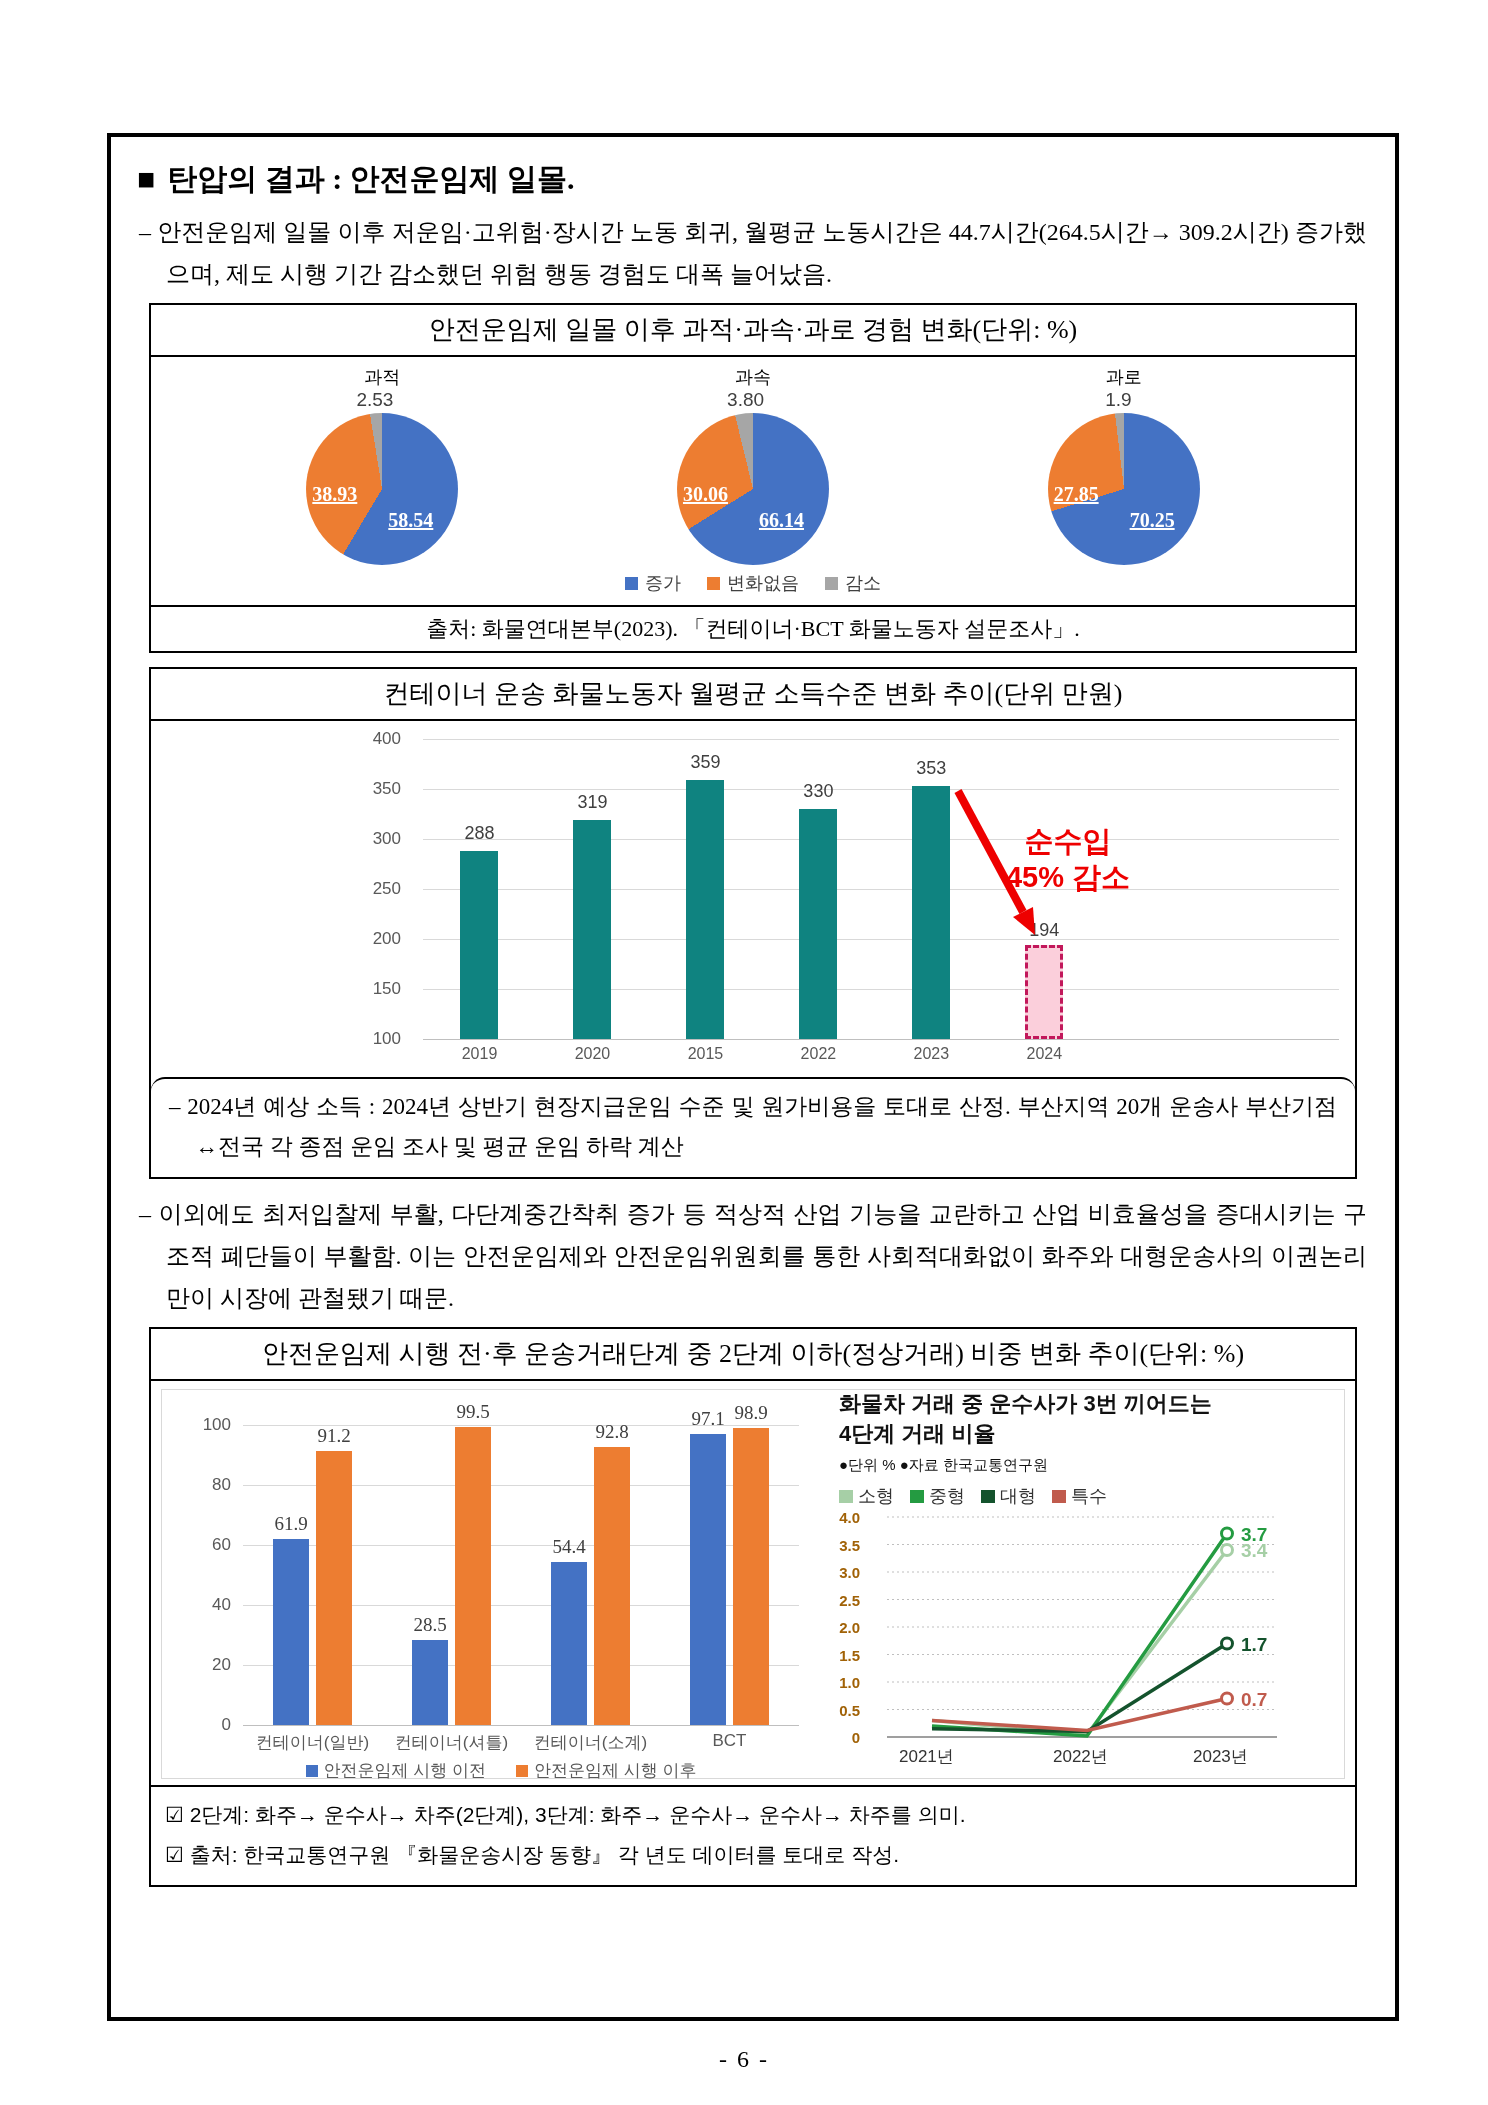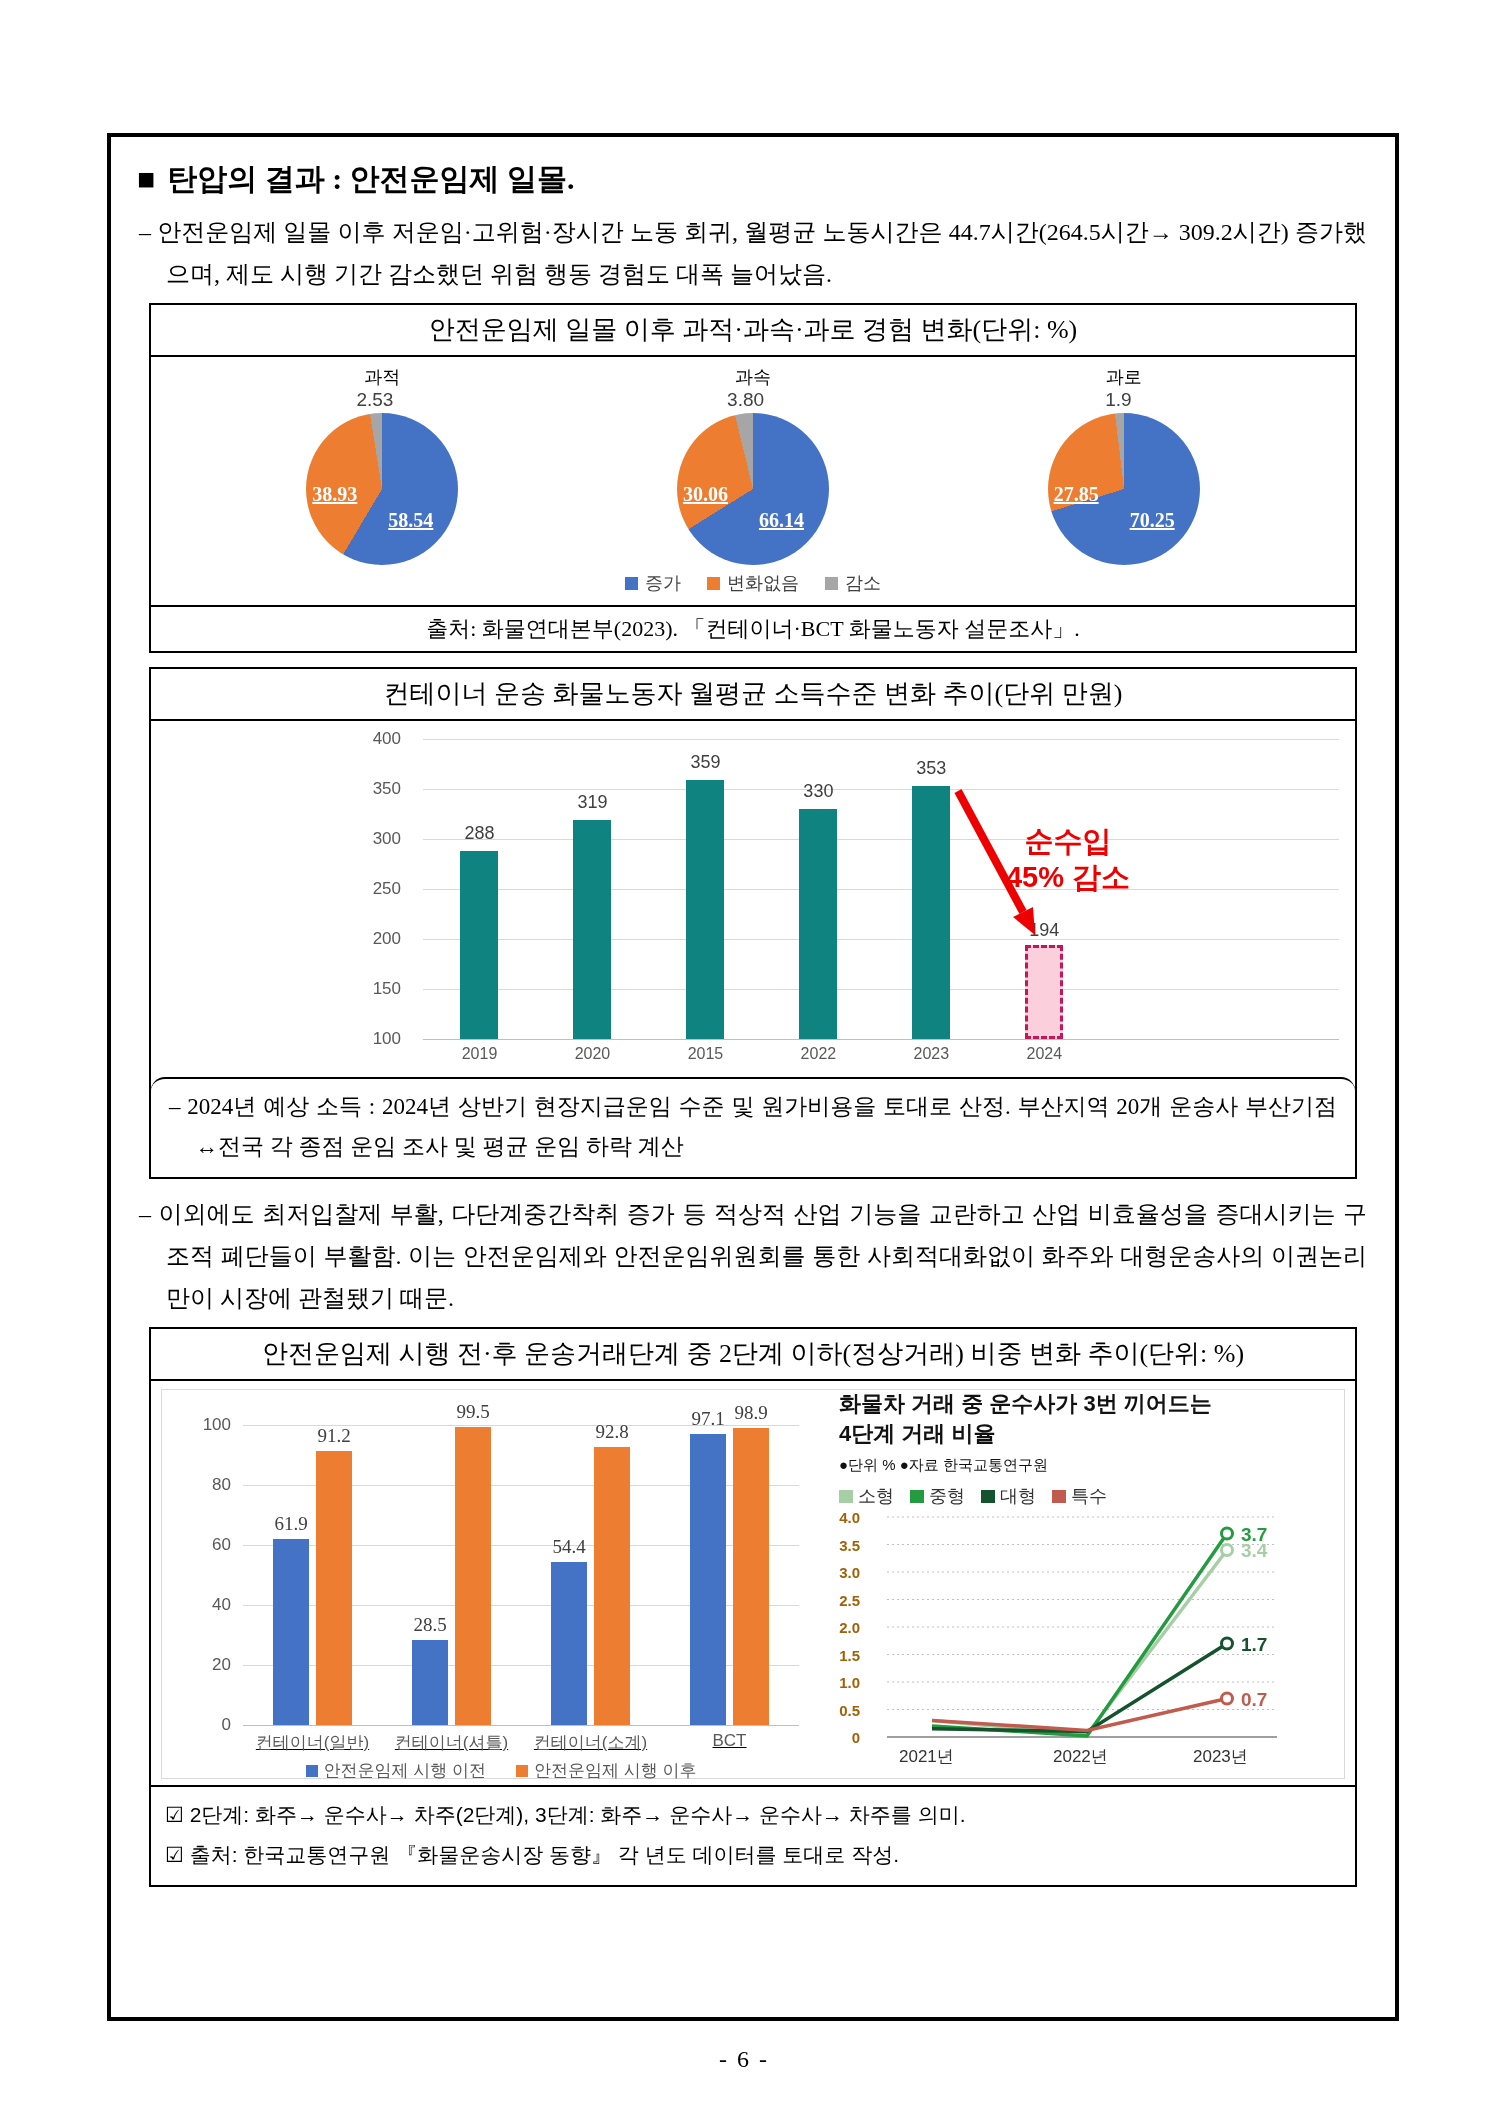--- a/index.html
+++ b/index.html
@@ -67,21 +67,21 @@
                  border: 1px solid #D9D9D9; }
   .g-ylab { position: absolute; left: 36px; top: 44px; width: 52px; height: 300px; }
   .g-ylab .tick { position: absolute; right: 8px; transform: translateY(-50%);
                   font: 17px "Liberation Sans", sans-serif; color: #595959; }
   .g-plot { position: absolute; left: 92px; top: 44px; width: 556px; height: 300px; }
   .g-bars { position: absolute; inset: 0; display: flex; z-index: 2; }
   .g-group { flex: 1; display: flex; justify-content: center; align-items: flex-end; gap: 7px; height: 100%; }
   .gbar { width: 36px; position: relative; }
   .gval { position: absolute; top: -26px; left: 50%; transform: translateX(-50%);
           font: 19px "Liberation Serif", serif; color: #404040; white-space: nowrap; }
-  .g-xrow { position: absolute; left: 92px; width: 556px; top: 350px; display: flex; text-decoration: underline; }
+  .g-xrow { position: absolute; left: 92px; width: 556px; top: 350px; display: flex; }
   .g-xrow span { flex: 1; text-align: center; font: 17px "Liberation Sans", sans-serif; color: #595959; }
   .g-legend { position: absolute; left: 40px; width: 620px; top: 378px; display: flex;
               justify-content: center; gap: 30px; font: 17px "Liberation Sans", sans-serif; color: #595959; }
   .g-legend .leg-item { gap: 6px; }
   .g-legend .sw { width: 12px; height: 12px; }
 
   
   .inset { position: absolute; left: 688px; top: 8px; width: 504px; height: 394px;
            font-family: "Liberation Sans", sans-serif; }
   .i-title div { font-size: 22px; font-weight: bold; line-height: 30px; color: #111; }

